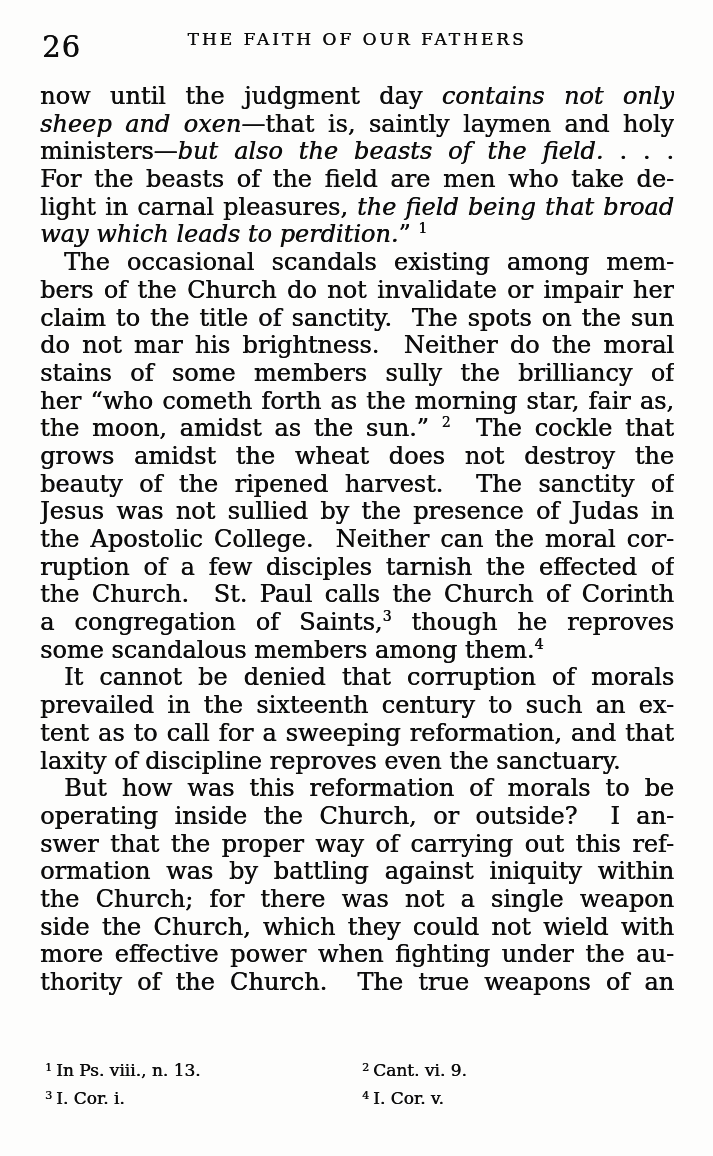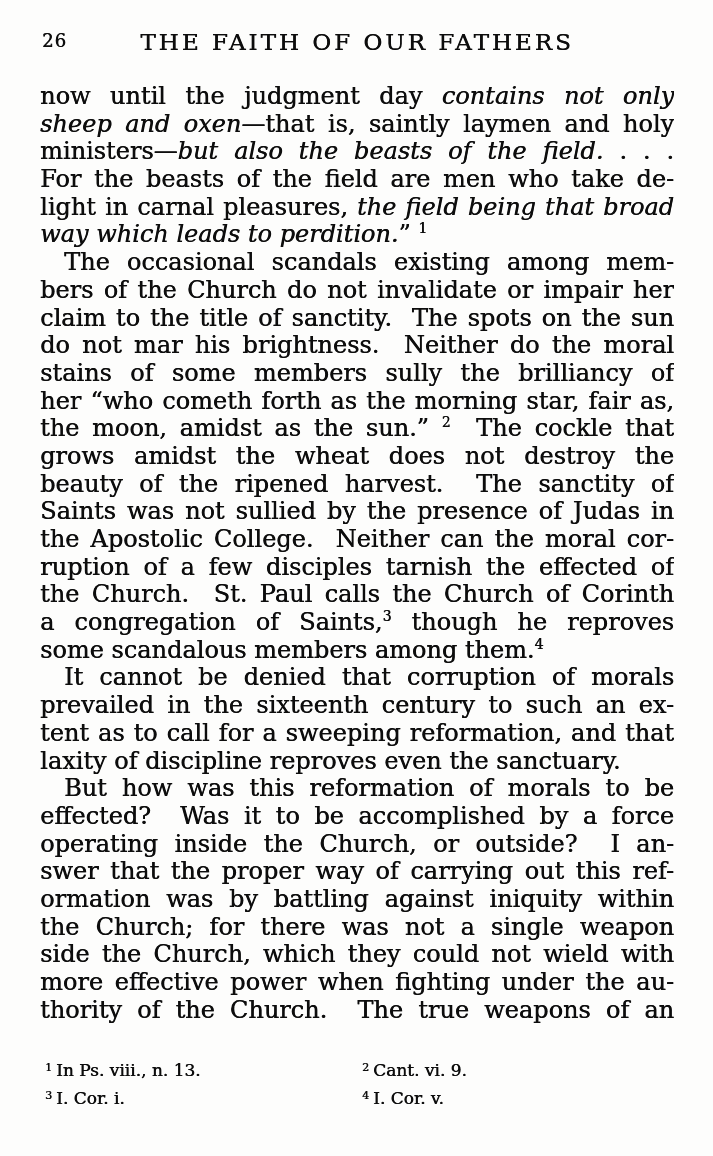--- a/index.html
+++ b/index.html
@@ -15,25 +15,25 @@
     color: #0d0d0d;
     font-family: "DejaVu Serif", "Liberation Serif", serif;
     text-shadow: 0.45px 0 0 currentColor; 
   }
   
   .header {
     position: absolute; top: 29px; left: 40px; width: 634px; height: 28px;
   }
   .page-number {
     position: absolute; left: 2px; top: 1px;
-    font-size: 18px; letter-spacing: 1px;
+    font-size: 29px; letter-spacing: 1px;
   }
   .running-title {
     text-align: center;
-    font-size: 23px; letter-spacing: 3px;
+    font-size: 17px; letter-spacing: 3px;
     white-space: nowrap;
   }
   
   .body-text {
     position: absolute; left: 40px; top: 83px; width: 634px;
   }
   .line {
     font-size: 24px;
     height: 27.7px; line-height: 27.7px;
     text-align: justify;
@@ -79,32 +79,31 @@
       <div class="line para-end"><i>way which leads to perdition.</i><span>” </span><sup>1</sup></div>
       <div class="line indent"><span>The occasional scandals existing among mem-</span></div>
       <div class="line"><span>bers of the Church do not invalidate or impair her</span></div>
       <div class="line"><span>claim to the title of sanctity.&nbsp; The spots on the sun</span></div>
       <div class="line"><span>do not mar his brightness.&nbsp; Neither do the moral</span></div>
       <div class="line"><span>stains of some members sully the brilliancy of</span></div>
       <div class="line"><span>her “who cometh forth as the morning star, fair as,</span></div>
       <div class="line"><span>the moon, amidst as the sun.” </span><sup>2</sup><span>&nbsp; The cockle that</span></div>
       <div class="line"><span>grows amidst the wheat does not destroy the</span></div>
       <div class="line"><span>beauty of the ripened harvest.&nbsp; The sanctity of</span></div>
-      <div class="line"><span>Saints was not sullied by the presence of Judas in</span></div>
+      <div class="line"><span>Jesus was not sullied by the presence of Judas in</span></div>
       <div class="line"><span>the Apostolic College.&nbsp; Neither can the moral cor-</span></div>
       <div class="line"><span>ruption of a few disciples tarnish the effected of</span></div>
       <div class="line"><span>the Church.&nbsp; St. Paul calls the Church of Corinth</span></div>
       <div class="line"><span>a congregation of Saints,</span><sup>3</sup><span> though he reproves</span></div>
       <div class="line para-end"><span>some scandalous members among them.</span><sup>4</sup></div>
       <div class="line indent"><span>It cannot be denied that corruption of morals</span></div>
       <div class="line"><span>prevailed in the sixteenth century to such an ex-</span></div>
       <div class="line"><span>tent as to call for a sweeping reformation, and that</span></div>
       <div class="line para-end"><span>laxity of discipline reproves even the sanctuary.</span></div>
       <div class="line indent"><span>But how was this reformation of morals to be</span></div>
-      <div class="line"><span>effected?&nbsp; Was it to be accomplished by a force</span></div>
       <div class="line"><span>operating inside the Church, or outside?&nbsp; I an-</span></div>
       <div class="line"><span>swer that the proper way of carrying out this ref-</span></div>
       <div class="line"><span>ormation was by battling against iniquity within</span></div>
       <div class="line"><span>the Church; for there was not a single weapon</span></div>
       <div class="line"><span>side the Church, which they could not wield with</span></div>
       <div class="line"><span>more effective power when fighting under the au-</span></div>
       <div class="line"><span>thority of the Church.&nbsp; The true weapons of an</span></div>
     </div>
 
   <div class="footnotes">

